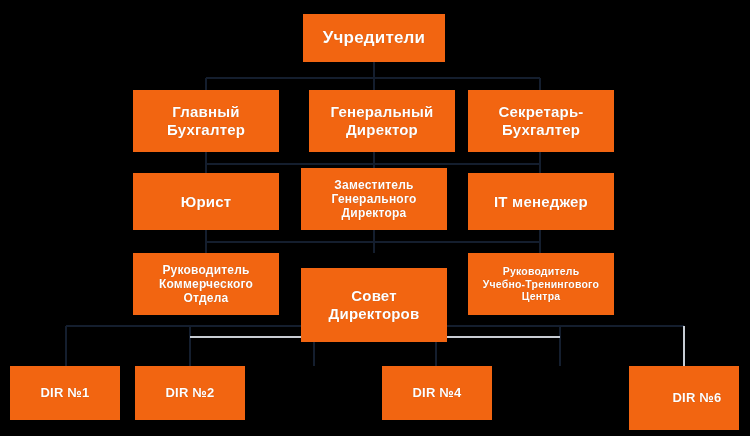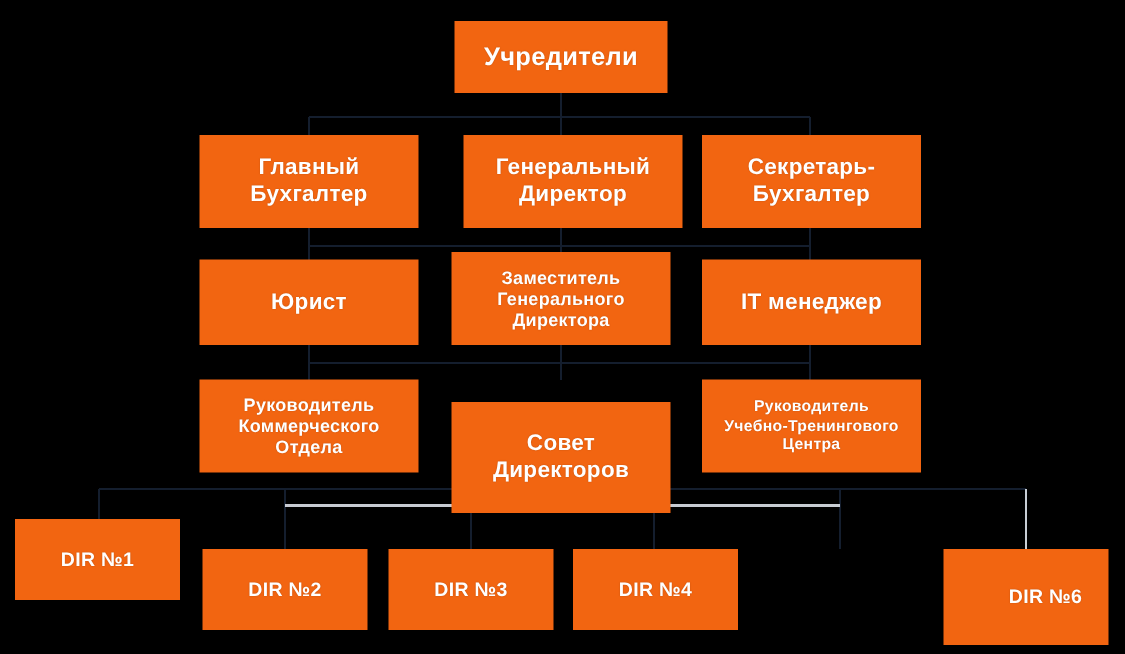--- a/index.html
+++ b/index.html
@@ -145,31 +145,28 @@
     <span class="node-label">Совет
 Директоров</span>
   </div>
 
   <div class="node size-xs" style="left:468px; top:253px; width:146px; height:62px;">
     <span class="node-label">Руководитель
 Учебно-Тренингового
 Центра</span>
   </div>
 
-  <div class="node size-dir" style="left:10px; top:346px; width:110px; height:54px;">
+  <div class="node size-dir" style="left:10px; top:366px; width:110px; height:54px;">
     <span class="node-label">DIR №1</span>
   </div>
 
   <div class="node size-dir" style="left:135px; top:366px; width:110px; height:54px;">
     <span class="node-label">DIR №2</span>
   </div>
 
-  <div class="node size-dir" style="left:259px; top:366px; width:110px; height:54px;">
-    <span class="node-label">DIR №3</span>
-  </div>
 
   <div class="node size-dir" style="left:382px; top:366px; width:110px; height:54px;">
     <span class="node-label">DIR №4</span>
   </div>
 
 
   <div class="node size-dir" style="left:629px; top:366px; width:110px; height:64px;padding-left:30px;">
     <span class="node-label">DIR №6</span>
   </div>
 

